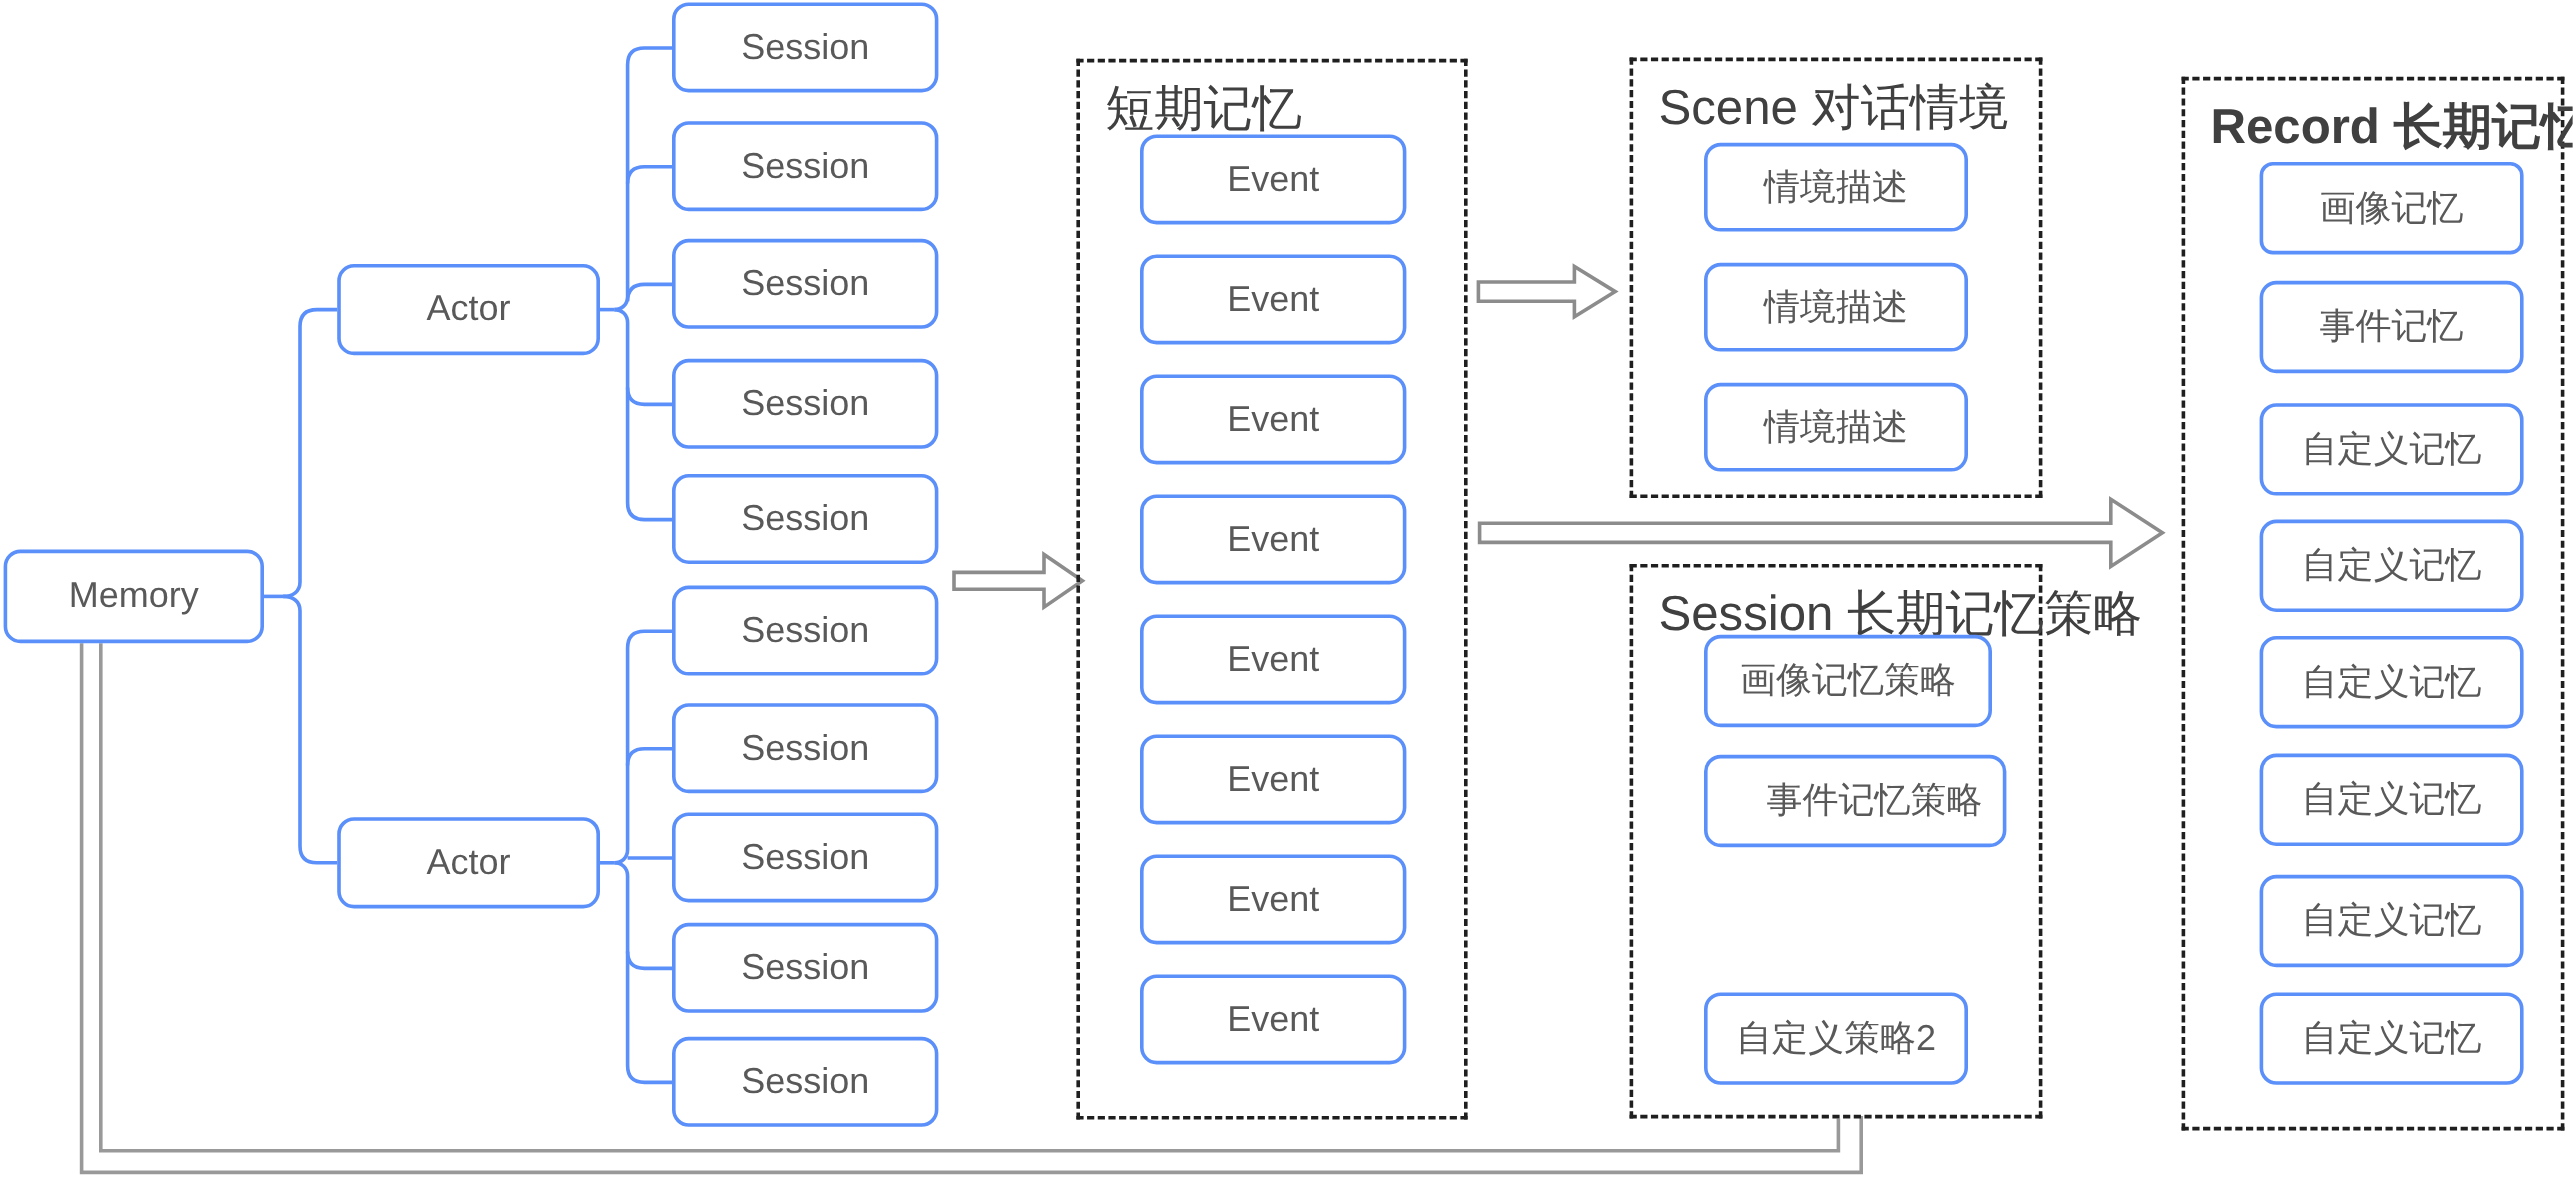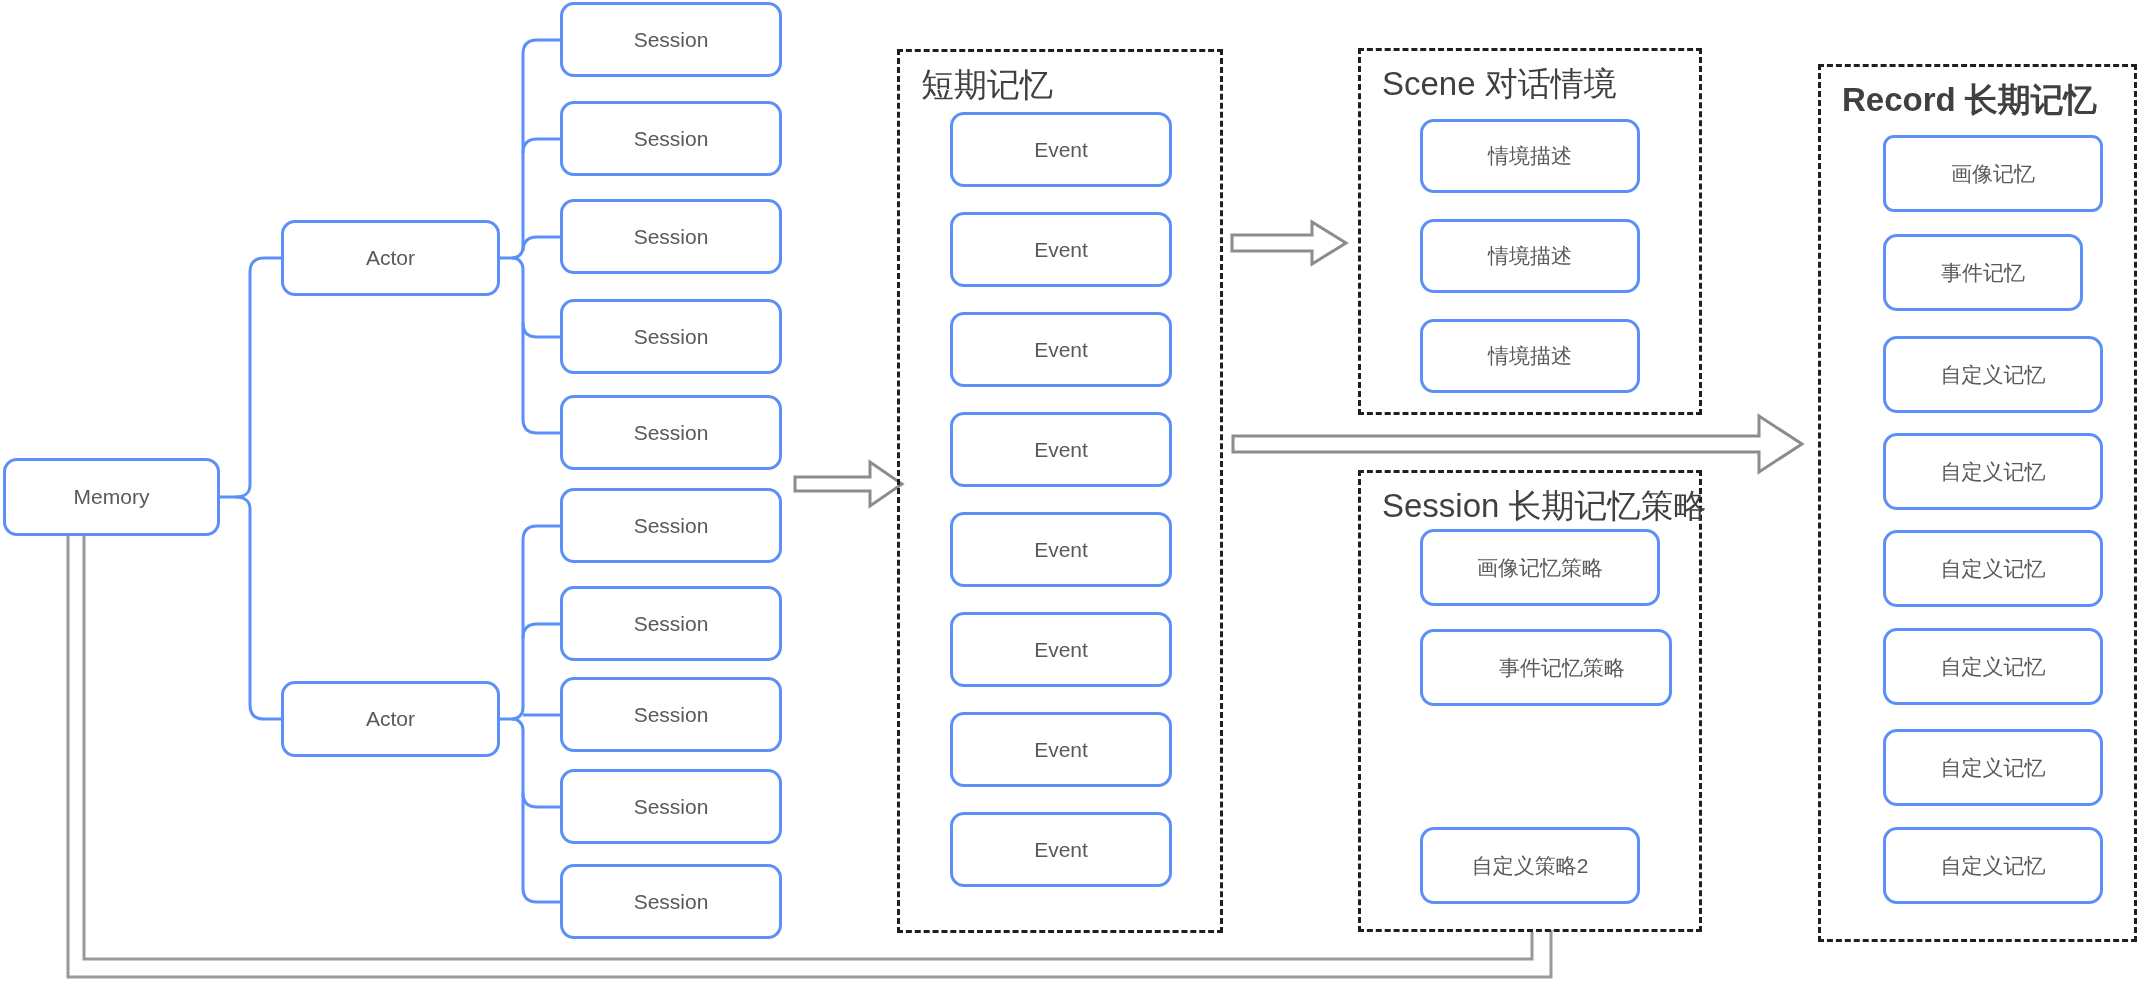--- a/index.html
+++ b/index.html
@@ -8,30 +8,30 @@
     font-family:"Liberation Sans", sans-serif; overflow:hidden;
   }
   svg.layer { position:absolute; left:0; top:0; width:2144px; height:984px; }
   .blue-line { stroke:var(--connector-blue,#5B8FF9); stroke-width:3; fill:none; }
   .gray-line { stroke:var(--connector-gray,#999999); stroke-width:3; fill:none; }
   .arrow { stroke:var(--arrow-stroke,#8C8C8C); stroke-width:3; fill:#ffffff; stroke-linejoin:miter; }
   .node {
     position:absolute; box-sizing:border-box;
     border:3px solid var(--node-border,#5B8FF9); border-radius:14px;
     background:#fff; color:var(--node-text,#595959);
-    font-size:21px; display:flex; align-items:center; justify-content:center;
+    font-size:30px; display:flex; align-items:center; justify-content:center;
     white-space:nowrap;
   }
   .container {
     position:absolute; box-sizing:border-box;
     border:3px dashed var(--container-border,#1F1F1F); background:transparent;
   }
   .container-title {
     position:absolute; top:11px; left:21px;
-    font-size:33px; color:var(--container-title,#404040); white-space:nowrap;
+    font-size:41px; color:var(--container-title,#404040); white-space:nowrap;
   }
   .holder { position:absolute; left:0; top:0; width:2144px; height:984px; pointer-events:none; }
 </style>
 </head>
 <body>
 
 <div class="canvas">
 
   <svg class="layer" viewBox="0 0 2144 984">
 
@@ -115,21 +115,21 @@
     </div>
 
   <div class="holder">
       <div class="node" style="left: 1420px; top: 529px; width: 240px; height: 77px;">画像记忆策略</div>
       <div class="node" style="left: 1420px; top: 629px; width: 252px; height: 77px; padding-left: 32px;">事件记忆策略</div>
       <div class="node" style="left: 1420px; top: 827px; width: 220px; height: 77px;">自定义策略2</div>
     </div>
 
   <div class="holder">
       <div class="node" style="left: 1883px; top: 135px; width: 220px; height: 77px; border-radius: 11px;">画像记忆</div>
-      <div class="node" style="left: 1883px; top: 234px; width: 200px; height: 77px;">事件记忆</div>
+      <div class="node" style="left: 1883px; top: 234px; width: 220px; height: 77px;">事件记忆</div>
       <div class="node" style="left: 1883px; top: 336px; width: 220px; height: 77px;">自定义记忆</div>
       <div class="node" style="left: 1883px; top: 433px; width: 220px; height: 77px;">自定义记忆</div>
       <div class="node" style="left: 1883px; top: 530px; width: 220px; height: 77px;">自定义记忆</div>
       <div class="node" style="left: 1883px; top: 628px; width: 220px; height: 77px;">自定义记忆</div>
       <div class="node" style="left: 1883px; top: 729px; width: 220px; height: 77px;">自定义记忆</div>
       <div class="node" style="left: 1883px; top: 827px; width: 220px; height: 77px;">自定义记忆</div>
     </div>
 
 </div>
 

